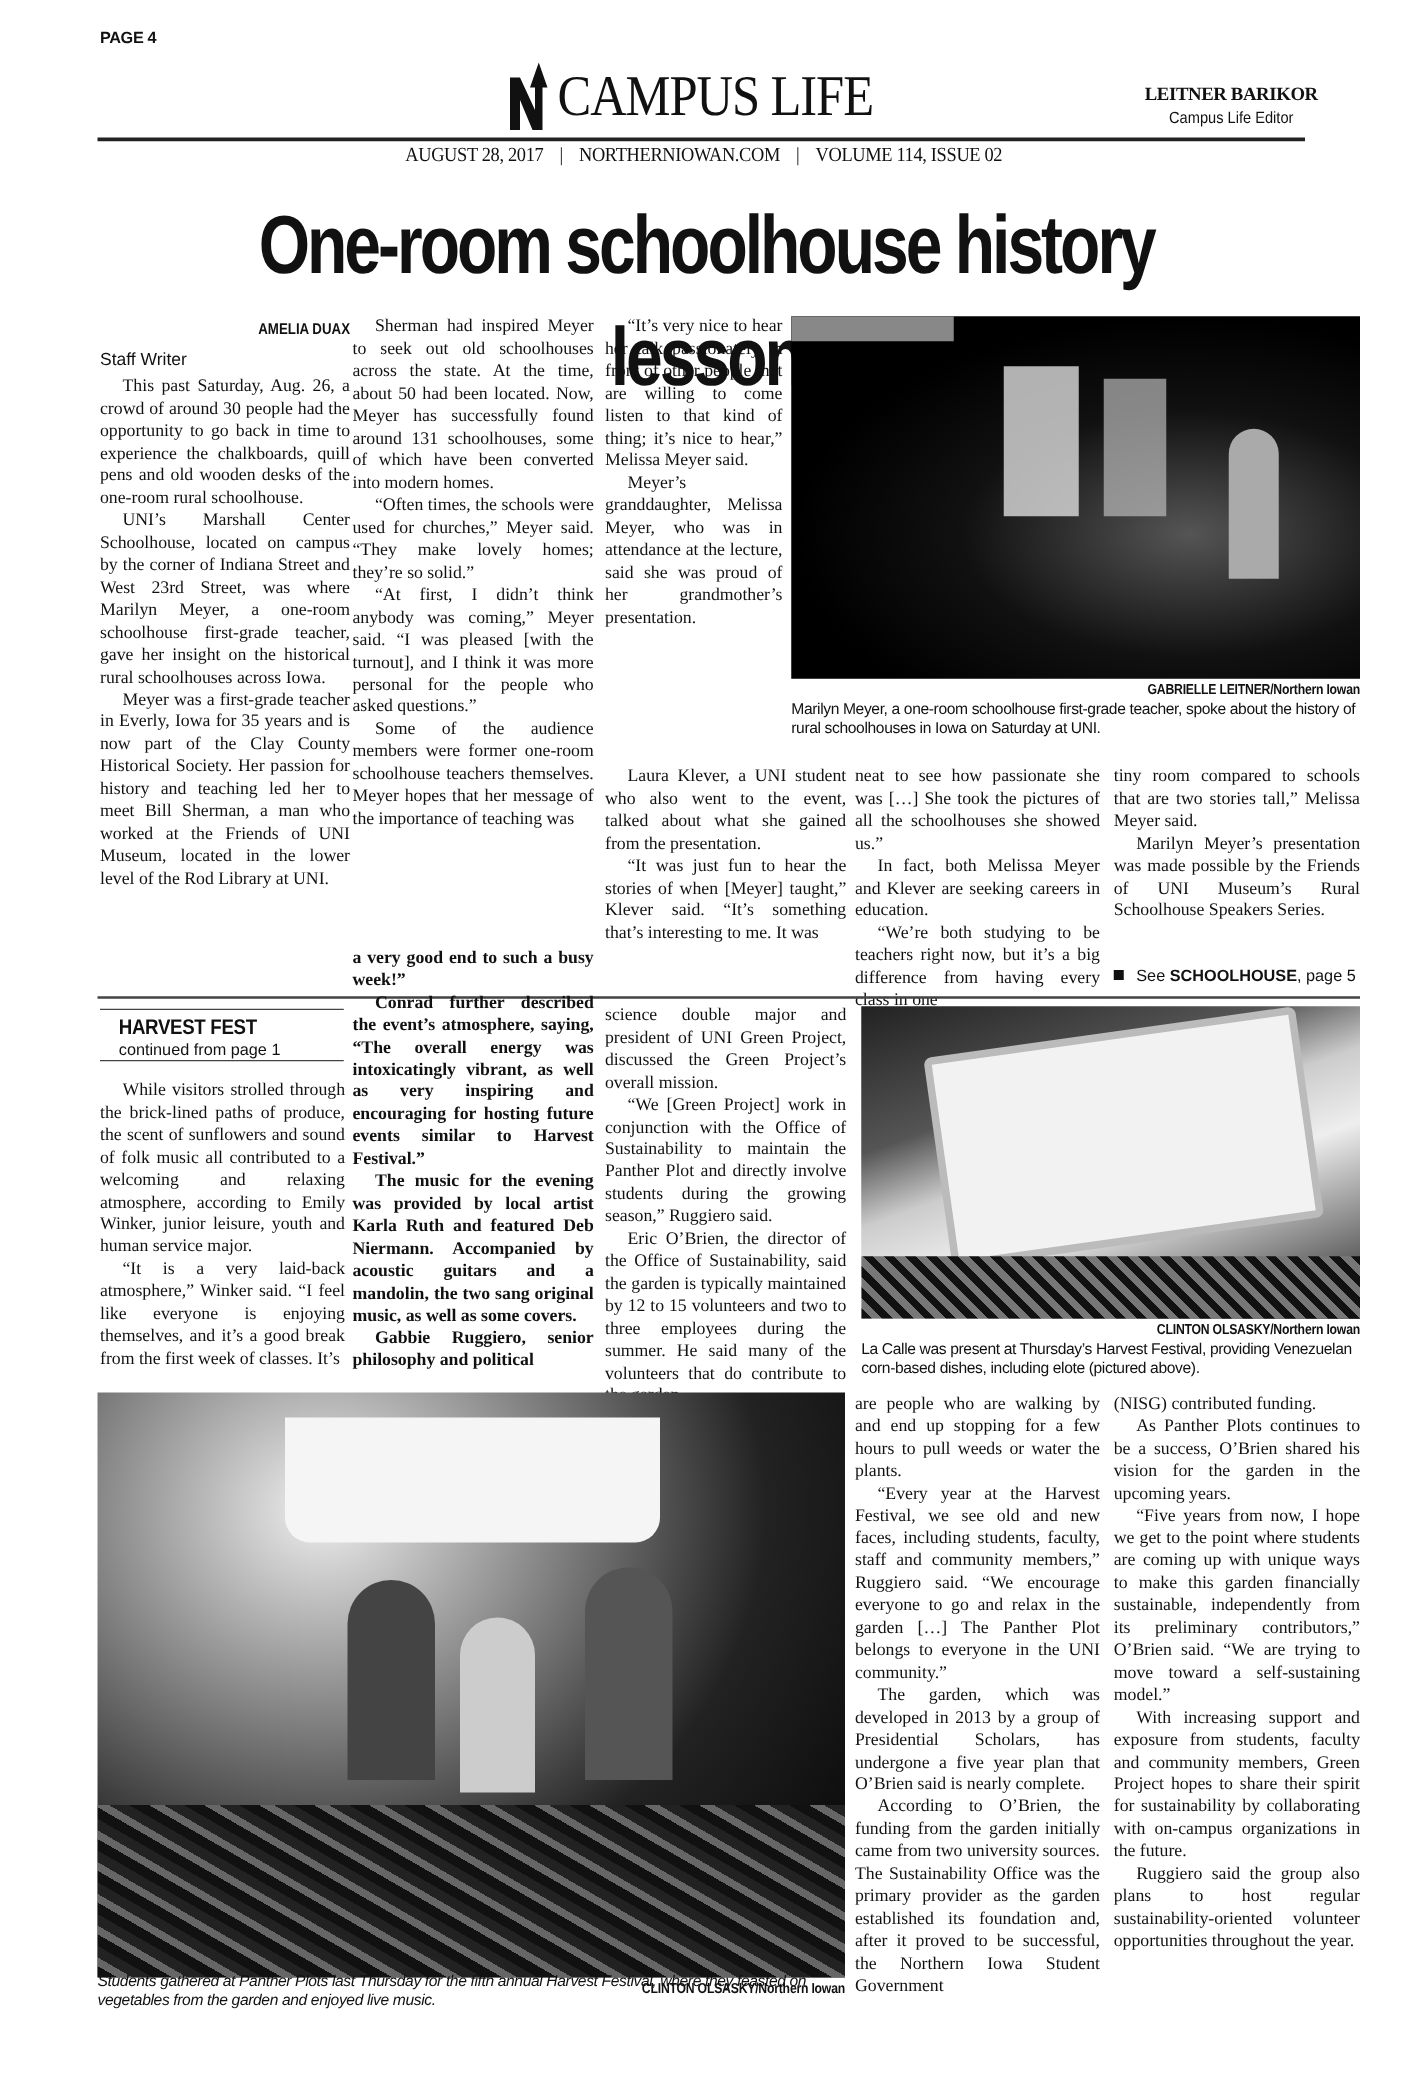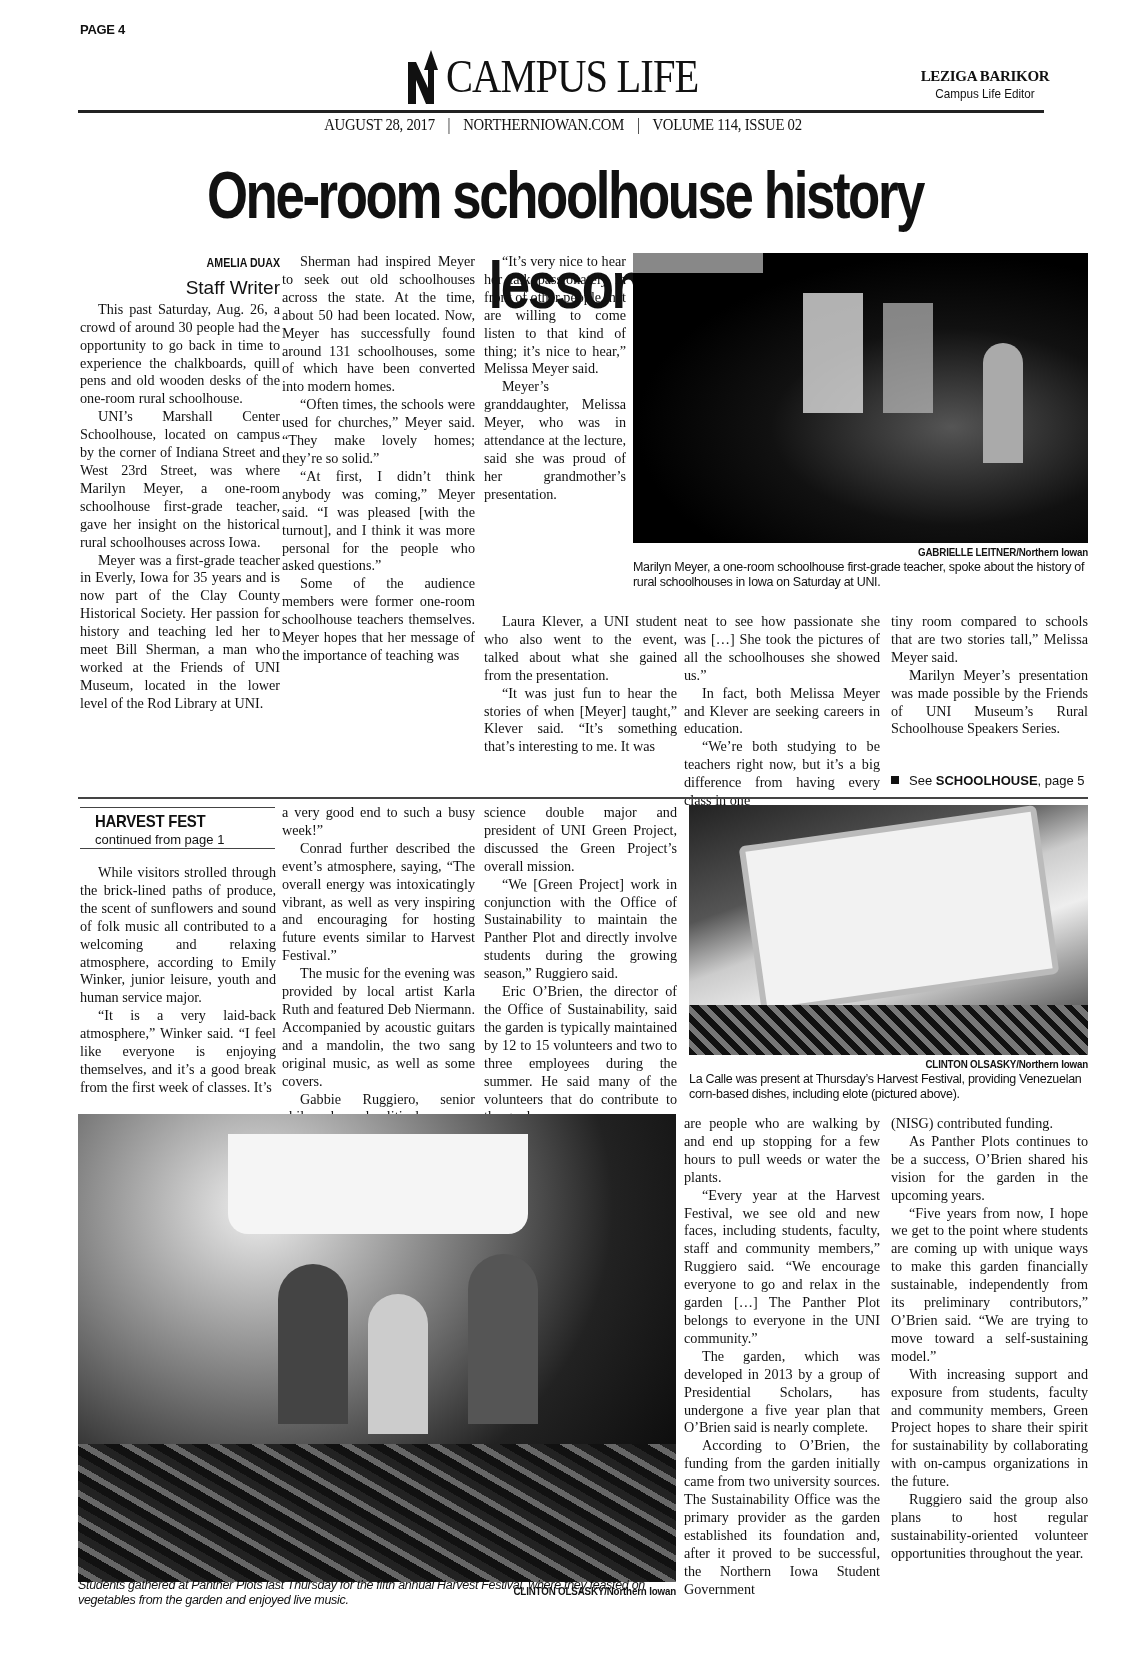--- a/index.html
+++ b/index.html
@@ -19,21 +19,21 @@
     .dateline { left: 0; width: 1126px; top: 116px; text-align: center; font-size: 16px; letter-spacing: -0.3px; transform: scaleX(0.92); }
     .dateline .sep { margin: 0 14px; }
 
     .headline { left: 40px; top: 150px; width: 1050px; text-align: center; font-size: 66px; font-weight: bold; line-height: 90px; letter-spacing: -3px; transform: scaleX(0.80); transform-origin: center; }
 
     
     .col { position: absolute; font-size: 14.2px; line-height: 17.9px; text-align: justify; hyphens: auto; }
     .col p { text-indent: 18px; }
     .col p.noindent { text-indent: 0; }
     .byline-name { font-size: 12.5px; font-weight: bold; text-align: right; transform: scaleX(0.85); transform-origin: right; }
-    .byline-role { font-size: 19px; text-align: right; margin-top: 6px; margin-bottom: 4px; }
+    .byline-role { font-size: 14px; text-align: left; margin-top: 6px; margin-bottom: 4px; }
 
     
     .photo { position: absolute; background: #000; overflow: hidden; }
     .credit { position: absolute; font-size: 11.5px; font-weight: bold; text-align: right; transform: scaleX(0.85); transform-origin: right; letter-spacing: -0.2px; }
     .caption { position: absolute; font-size: 12.5px; line-height: 14.5px; letter-spacing: -0.3px; }
 
     .rule { position: absolute; background: #444; height: 2px; }
     .jump { position: absolute; font-size: 13px; }
     .jump b { font-weight: bold; }
     .jump .sq { display: inline-block; width: 8px; height: 8px; background: #111; margin-right: 10px; vertical-align: 1px; }
@@ -46,21 +46,21 @@
 <body>
 
 <div class="abs page-num sans">PAGE 4</div>
 
 <div class="abs logo-n">
   <svg width="36" height="54" viewBox="0 0 36 54">
     <polygon points="2,12 10,12 22,38 22,20 18,20 25,0 32,20 28,20 28,54 20,54 10,30 10,54 2,54" fill="#111"></polygon>
   </svg>
 </div>
 <div class="abs section-title serif">CAMPUS LIFE</div>
-<div class="abs editor-name serif">LEZIGA BARIKOR</div>
+<div class="abs editor-name serif">LEITNER BARIKOR</div>
 <div class="abs editor-role sans">Campus Life Editor</div>
 <div class="abs rule-top"></div>
 <div class="abs dateline serif">
   <span>AUGUST 28, 2017</span><span class="sep">|</span><span>NORTHERNIOWAN.COM</span><span class="sep">|</span><span>VOLUME 114, ISSUE 02</span>
 </div>
 
 <h1 class="abs headline sans">One-room schoolhouse history lesson</h1>
 
 <div class="col serif" style="left:80px; top:255px; width:200px;">
   <div class="byline-name sans">AMELIA DUAX</div>
@@ -114,21 +114,21 @@
 <div class="sidebar-label" style="left:95px; top:812px;">
   <div class="kicker sans">HARVEST FEST</div>
   <div class="cont sans">continued from page 1</div>
 </div>
 <div class="rule" style="left:80px; top:848px; width:195px; height:1px;"></div>
 
 <div class="col serif" style="left:80px; top:864px; width:196px;">
   <p>While visitors strolled through the brick-lined paths of produce, the scent of sunflowers and sound of folk music all contributed to a welcoming and relaxing atmosphere, according to Emily Winker, junior leisure, youth and human service major.</p>
   <p>“It is a very laid-back atmosphere,” Winker said. “I feel like everyone is enjoying themselves, and it’s a good break from the first week of classes. It’s</p>
 </div>
-<div class="col serif" style="left:282px; top:804px; width:193px;">
+<div class="col serif" style="left:282px; top:758px; width:193px;font-weight:bold;">
   <p class="noindent">a very good end to such a busy week!”</p>
   <p>Conrad further described the event’s atmosphere, saying, “The overall energy was intoxicatingly vibrant, as well as very inspiring and encouraging for hosting future events similar to Harvest Festival.”</p>
   <p>The music for the evening was provided by local artist Karla Ruth and featured Deb Niermann. Accompanied by acoustic guitars and a mandolin, the two sang original music, as well as some covers.</p>
   <p>Gabbie Ruggiero, senior philosophy and political</p>
 </div>
 <div class="col serif" style="left:484px; top:804px; width:193px;">
   <p class="noindent">science double major and president of UNI Green Project, discussed the Green Project’s overall mission.</p>
   <p>“We [Green Project] work in conjunction with the Office of Sustainability to maintain the Panther Plot and directly involve students during the growing season,” Ruggiero said.</p>
   <p>Eric O’Brien, the director of the Office of Sustainability, said the garden is typically maintained by 12 to 15 volunteers and two to three employees during the summer. He said many of the volunteers that do contribute to the garden</p>
 </div>

